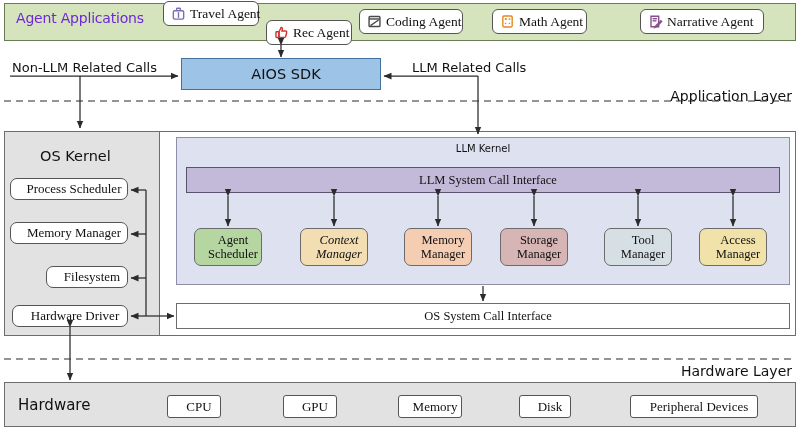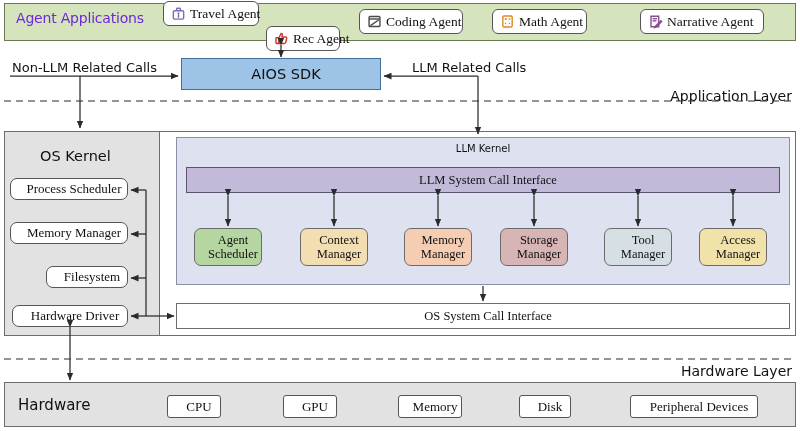--- a/index.html
+++ b/index.html
@@ -134,21 +134,21 @@
       <div class="abs agent-chip" style="left: 163px; top: 1px; width: 96px;">
         <span style="width: 15px; height: 15px; flex: 0 0 15px; display: block;">
           <svg viewBox="0 0 16 16" class="glyph">
             <rect x="2.5" y="5" width="11" height="9" rx="1.4" stroke="#7b6fb0" fill="none" stroke-width="1.5"></rect>
             <path d="M6 5 V3.2 Q6 2.4 6.9 2.4 H9.1 Q10 2.4 10 3.2 V5" stroke="#7b6fb0" fill="none" stroke-width="1.5"></path>
             <line x1="8" y1="6.6" x2="8" y2="12.6" stroke="#7b6fb0" fill="none" stroke-width="1.5"></line>
           </svg>
         </span>
         <span>Travel Agent</span>
       </div>
-      <div class="abs agent-chip" style="left: 266px; top: 26px; width: 74px;">
+      <div class="abs agent-chip" style="left: 266px; top: 20px; width: 86px;">
         <span style="width: 15px; height: 15px; flex: 0 0 15px; display: block;">
           <svg viewBox="0 0 16 16" class="glyph">
             <path d="M5.4 7.2 L7.6 2.6 Q9.3 2.5 8.9 4.5 L8.5 6.4 H12.6 Q13.8 6.4 13.5 7.8 L12.6 12 Q12.4 13.3 11.1 13.3 H5.4 Z" stroke="#d0342c" fill="none" stroke-width="1.5"></path>
             <rect x="2.1" y="7.2" width="3.1" height="6.1" rx="0.7" stroke="#d0342c" fill="none" stroke-width="1.5"></rect>
           </svg>
         </span>
         <span>Rec Agent</span>
       </div>
       <div class="abs agent-chip" style="left: 359px; top: 9px; width: 104px;">
         <span style="width: 15px; height: 15px; flex: 0 0 15px; display: block;">
@@ -206,21 +206,21 @@
     </div>
 
   <div class="abs llm-kernel"></div>
   <div class="abs llm-kernel-title">LLM Kernel</div>
   <div class="abs syscall-llm ctr">LLM System Call Interface</div>
   <div id="llm-managers">
       <div class="abs mgr ctr" style="left: 194px; background: rgb(181, 214, 160); flex-direction: column;">
         <span>Agent</span>
         <span>Scheduler</span>
       </div>
-      <div class="abs mgr ctr" style="left: 300px; background: rgb(243, 221, 179); flex-direction: column;">
+      <div class="abs mgr ctr" style="left: 300px; background: rgb(243, 221, 179); flex-direction: column; font-style: italic;">
         <span>Context</span>
         <span>Manager</span>
       </div>
       <div class="abs mgr ctr" style="left: 404px; background: rgb(245, 205, 179); flex-direction: column;">
         <span>Memory</span>
         <span>Manager</span>
       </div>
       <div class="abs mgr ctr" style="left: 500px; background: rgb(216, 181, 181); flex-direction: column;">
         <span>Storage</span>
         <span>Manager</span>

